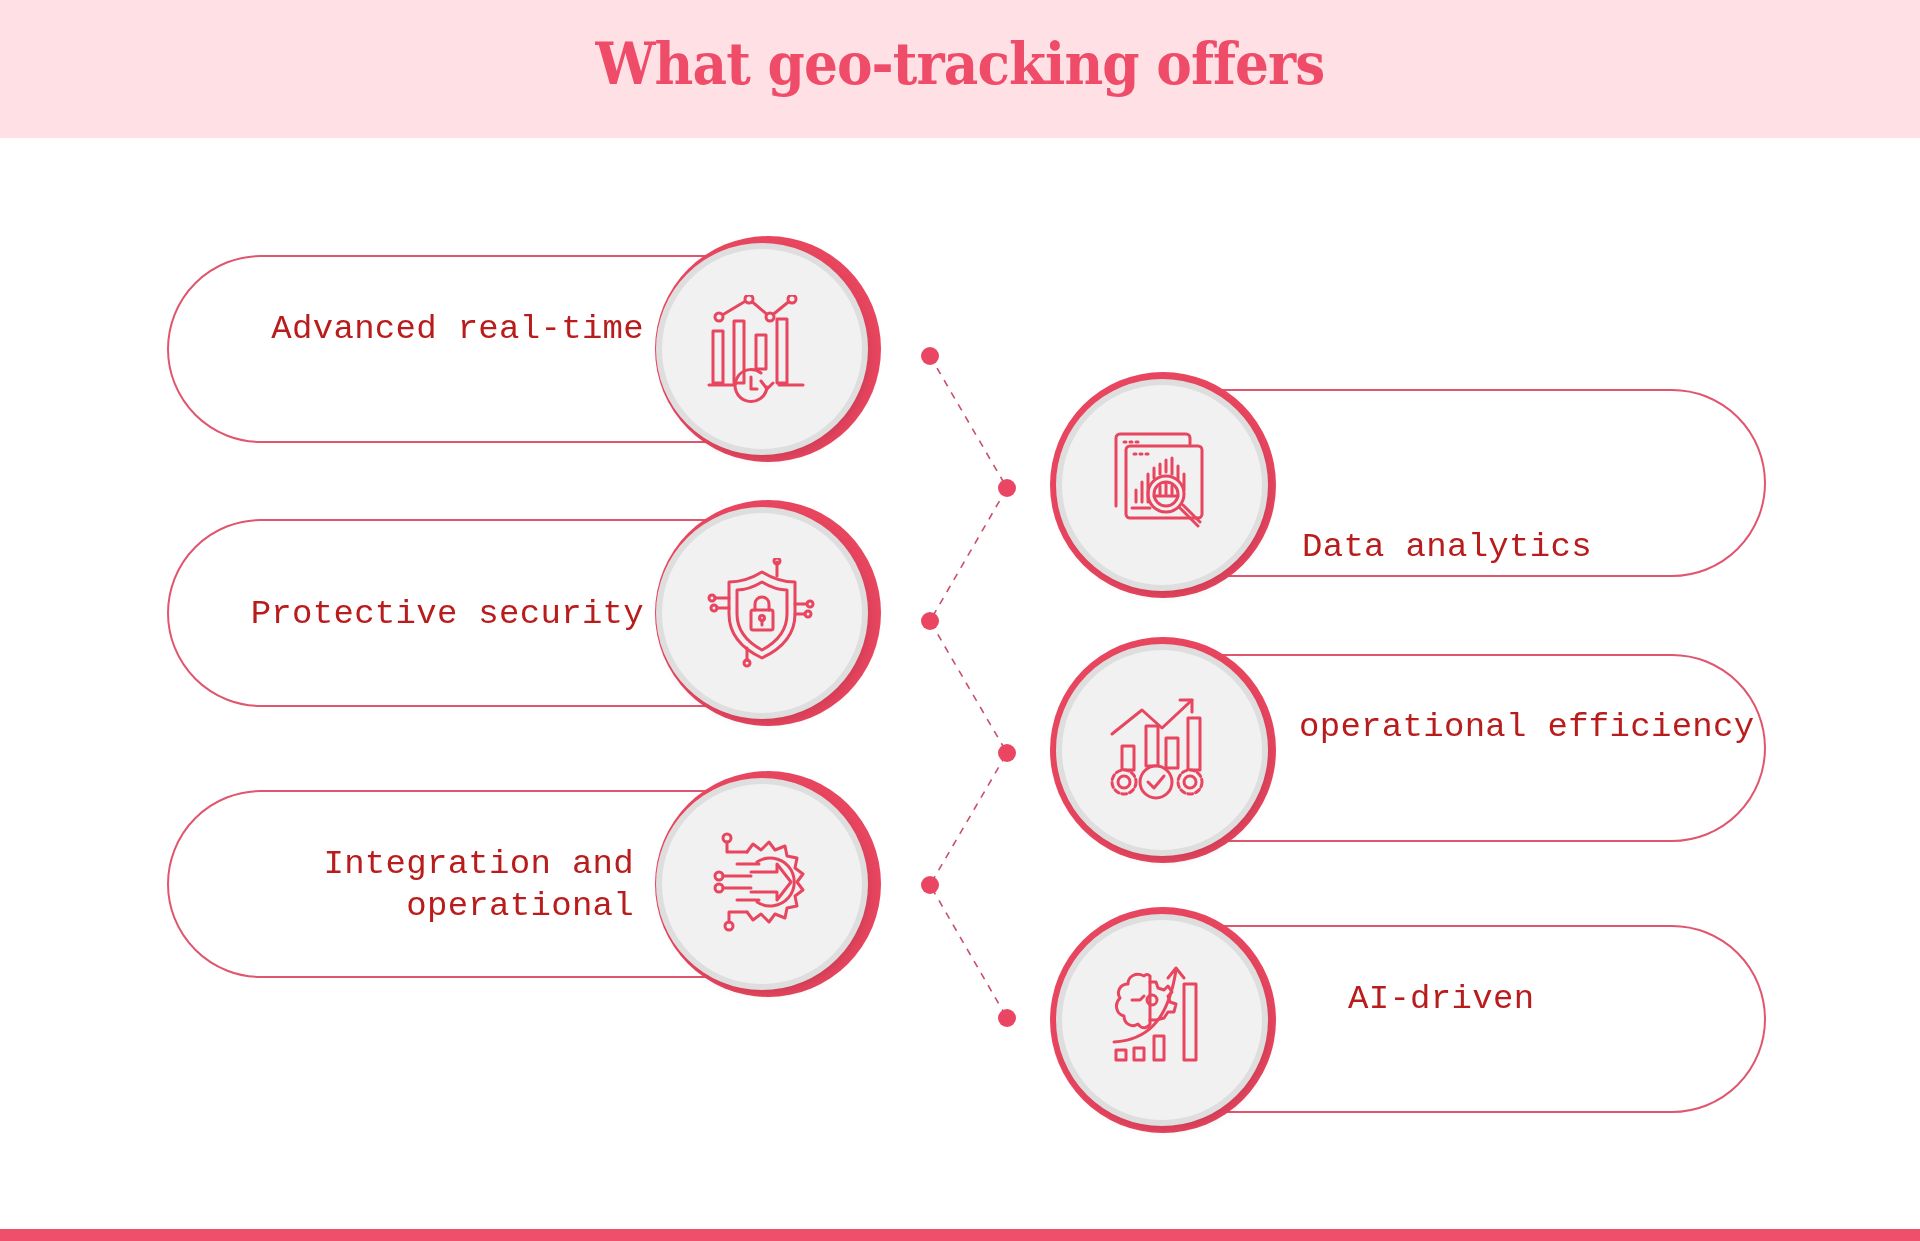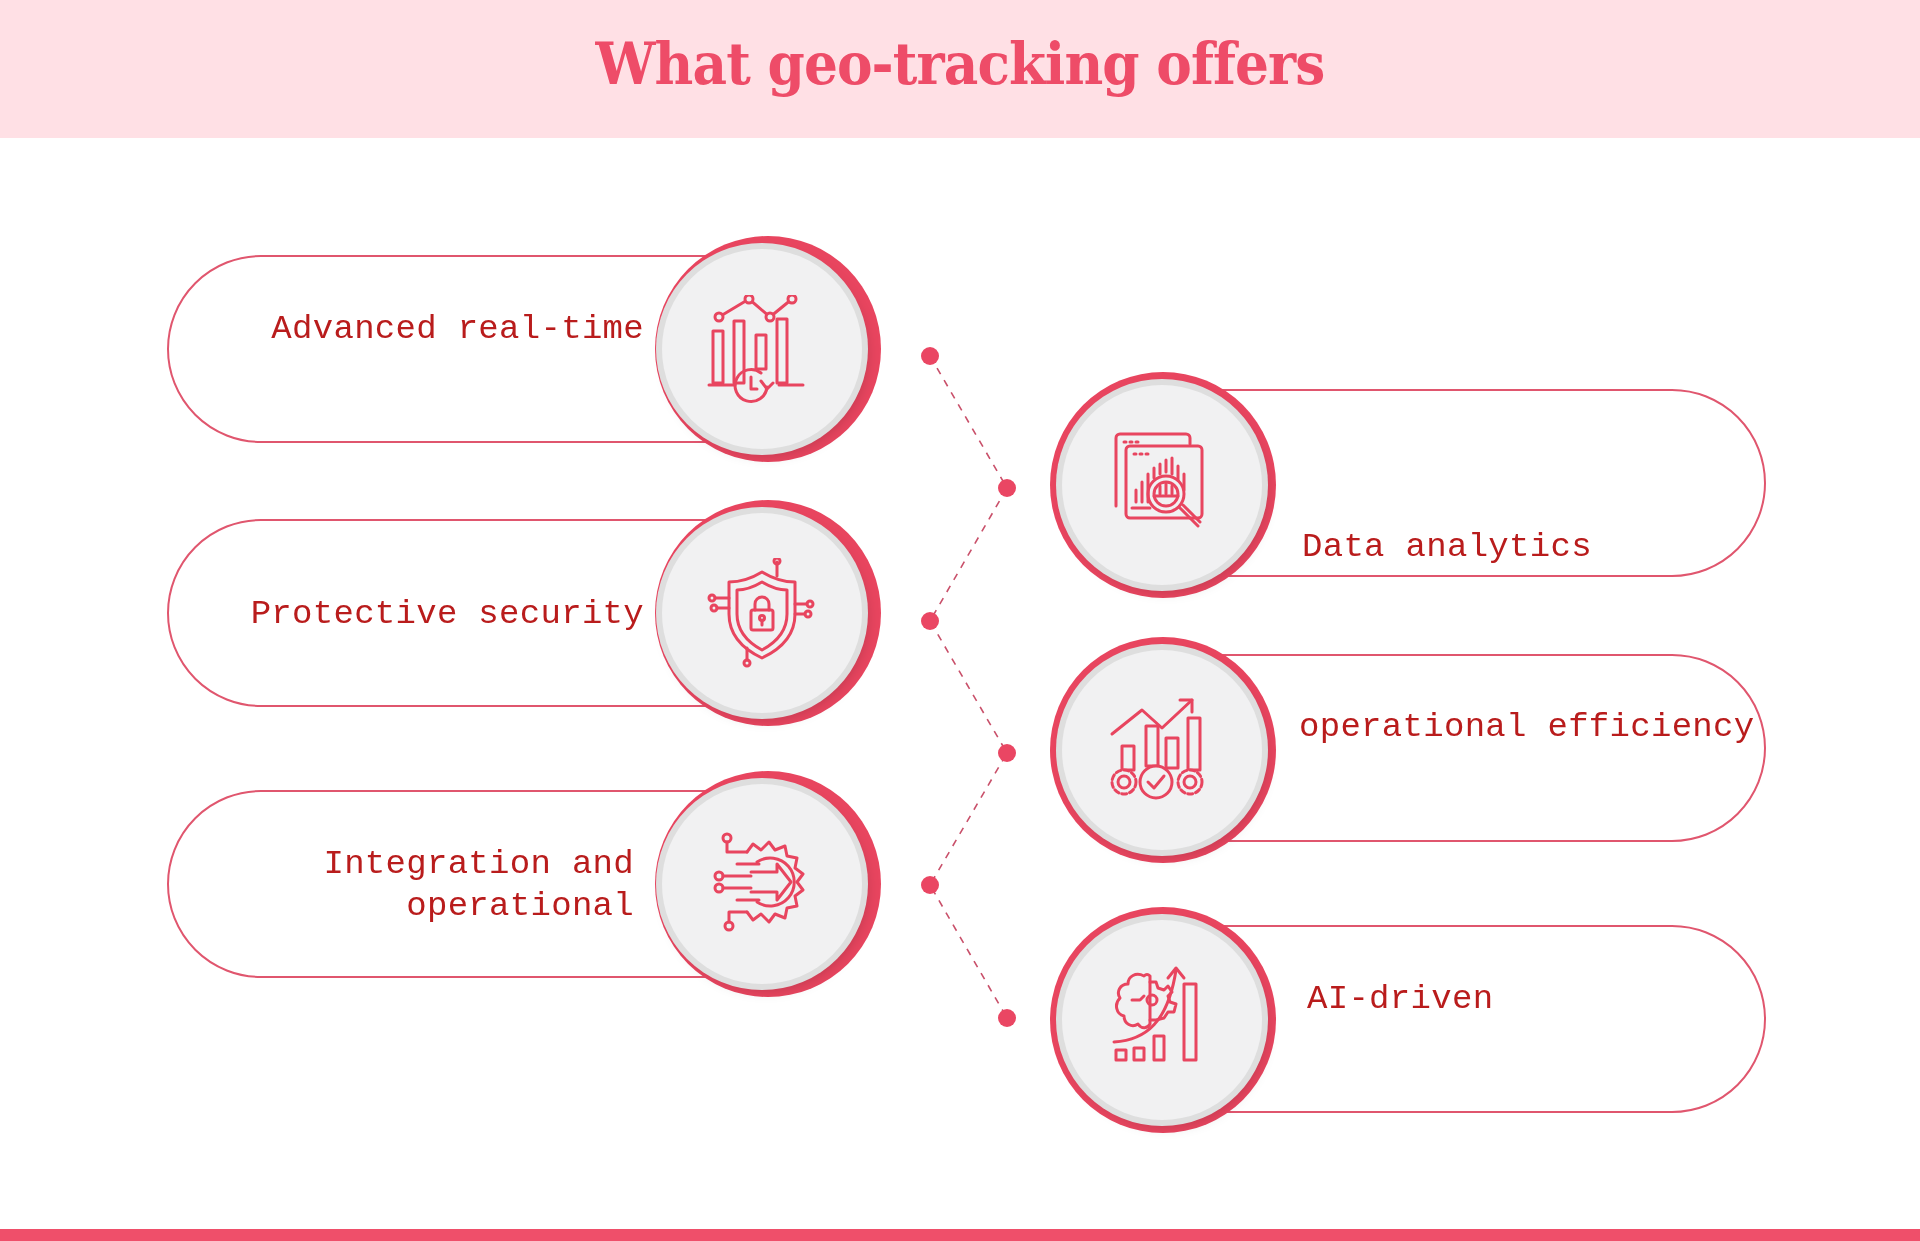--- a/index.html
+++ b/index.html
@@ -181,21 +181,21 @@
       <circle cx="18" cy="90" r="12" fill="#f1f1f2" stroke-dasharray="5,3"></circle>
         <circle cx="18" cy="90" r="6"></circle>
       <circle cx="84" cy="90" r="12" fill="#f1f1f2" stroke-dasharray="5,3"></circle>
         <circle cx="84" cy="90" r="6"></circle>
     </svg>
   </div>
 </div>
 
 <div>
   <div class="pill right" style="top:925px;"></div>
-  <div class="label right" style="left:1307px;width:460px;top:978px;">
+  <div class="label right" style="left:1348px;width:460px;top:978px;">
     <div>AI-driven</div>
   </div>
   <div class="disc-red" style="left:1050px;top:907px;"></div>
   <div class="disc-grey" style="left:1062px;top:920px;"></div>
   <div class="icon" style="left:1106px;top:962px;">
     <svg viewBox="0 0 110 110" fill="none" stroke="#e8455f" stroke-width="3" stroke-linecap="round" stroke-linejoin="round">
       <path d="M38,14 C30,10 22,14 22,22 C14,22 10,30 14,36 C8,42 10,52 18,54 C18,62 26,66 32,62 C36,68 42,66 44,62 V14 C42,12 40,12 38,14 Z"></path>
       <path d="M44,20 L50,20 L52,26 L58,28 L62,24 L66,30 L62,34 L64,40 L70,42 L68,50 L62,50 L58,56 L50,58 L44,58"></path>
       <polyline points="26,38 34,38 38,34"></polyline>
         <circle cx="46" cy="38" r="5"></circle>

